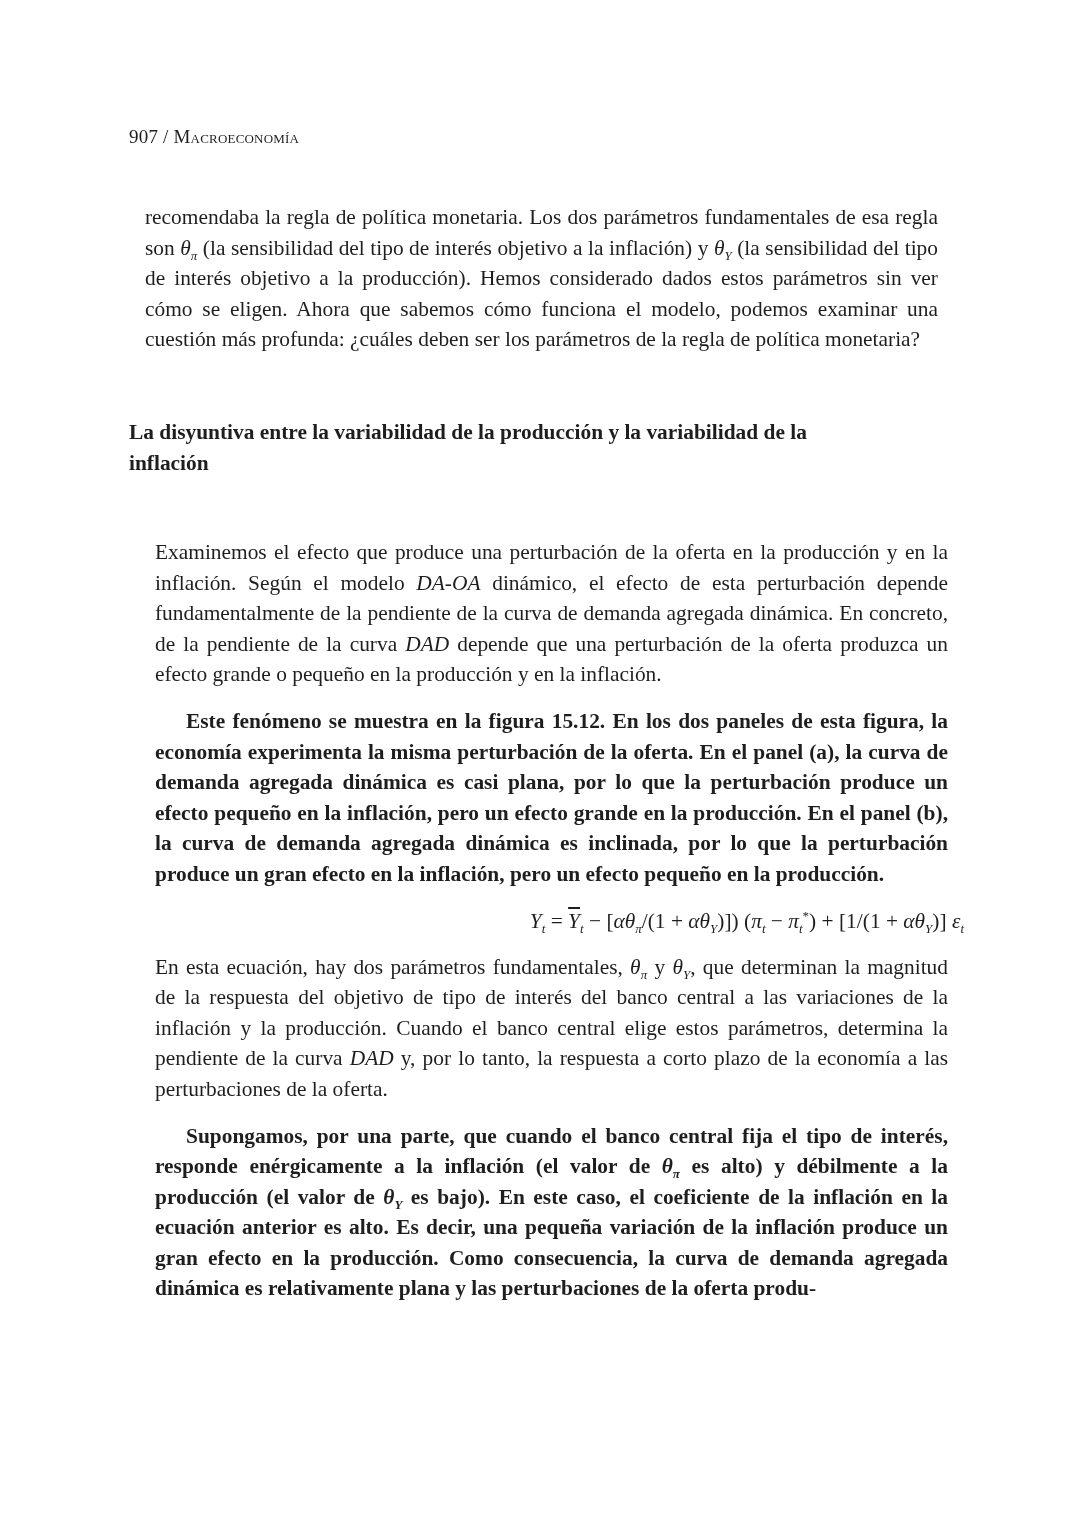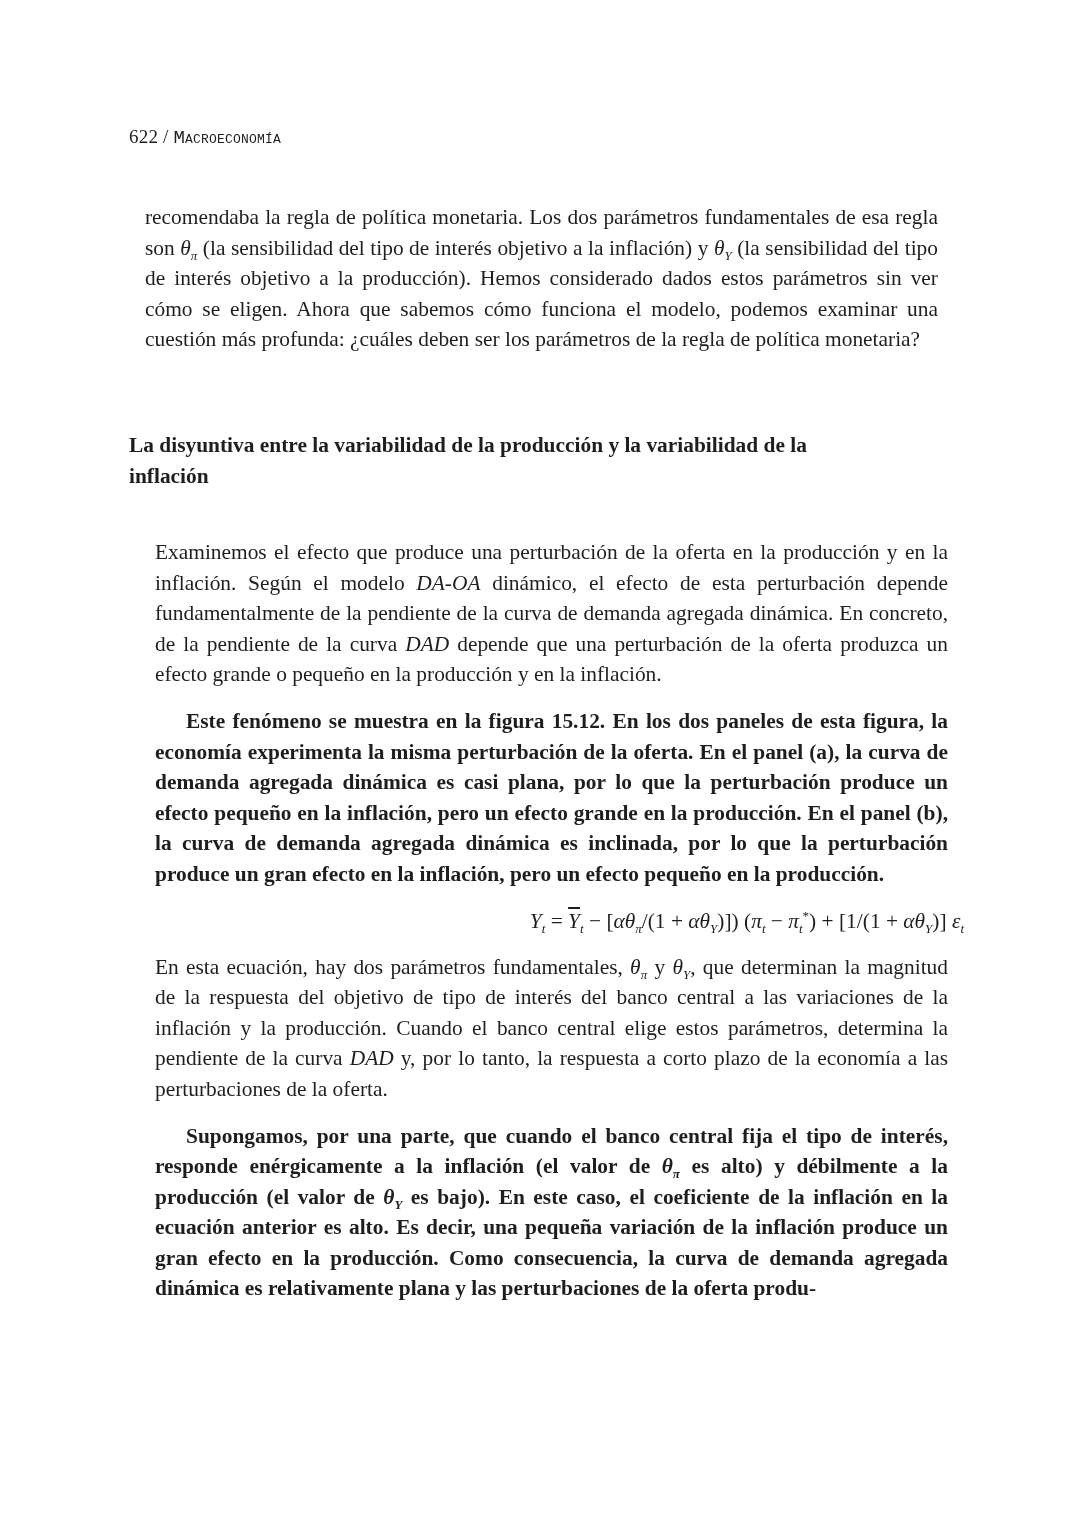--- a/index.html
+++ b/index.html
@@ -1,40 +1,40 @@
 <!DOCTYPE html>
 <html><head>
 <meta charset="utf-8">
 <style>
   html, body { margin: 0; padding: 0; background: #ffffff; }
   body { width: 1080px; height: 1523px; position: relative; overflow: hidden;
          font-family: "Liberation Serif", "DejaVu Serif", serif; color: #1e1e1e; }
   .page { position: absolute; left: 129px; top: 0; width: 825px; }
   .running-head { position: absolute; top: 126px; left: 0; font-size: 19px; letter-spacing: 0.2px; }
-  .running-head .sc { font-variant: small-caps; font-family: Liberation Mono, monospace; }
+  .running-head .sc { font-variant: small-caps; }
   .para { font-size: 21.4px; line-height: 30.6px; text-align: justify; margin: 16px; hyphens: manual; }
   .para.indent { text-indent: 31px; font-weight: bold; }
   .block1 { position: absolute; top: 186px; left: 0; width: 825px; }
-  .heading { position: absolute; top: 430px; left: 0; width: 720px; font-weight: bold;
+  .heading { position: absolute; top: 417px; left: 0; width: 720px; font-weight: bold;
              font-size: 21.4px; line-height: 30.6px; }
   .block2 { position: absolute; top: 521px; left: 10px; width: 825px; }
   .equation { text-align: right; font-size: 21.4px; line-height: 30px; margin: 2px 0 4px 0; white-space: nowrap; }
   .equation i { font-style: italic; }
   sub { font-size: 13px; vertical-align: -5px; line-height: 0; }
   sup { font-size: 13px; line-height: 0; }
   .ov { text-decoration: overline; }
   .lastline { text-align-last: left; }
 </style>
 </head>
 <body>
 
 <div class="page">
 
   <div class="running-head">
-    <span>622</span>
+    <span>907</span>
     <span>/</span>
     <span class="sc">Macroeconomía</span>
   </div>
 
   <div class="block1">
     <p class="para lastline"><span>recomendaba la regla de política monetaria. Los dos parámetros fundamentales de esa regla son </span><i>θ</i><sub><i>π</i></sub><span> (la sensibilidad del tipo de interés objetivo a la inflación) y </span><i>θ</i><sub><i>Y</i></sub><span> (la sensibilidad del tipo de interés objetivo a la producción). Hemos considerado dados estos parámetros sin ver cómo se eligen. Ahora que sabemos cómo funciona el modelo, podemos examinar una cuestión más profunda: ¿cuáles deben ser los parámetros de la regla de política monetaria?</span></p>
   </div>
 
   <div class="heading">La disyuntiva entre la variabilidad de la producción y la variabilidad de la inflación</div>
 

